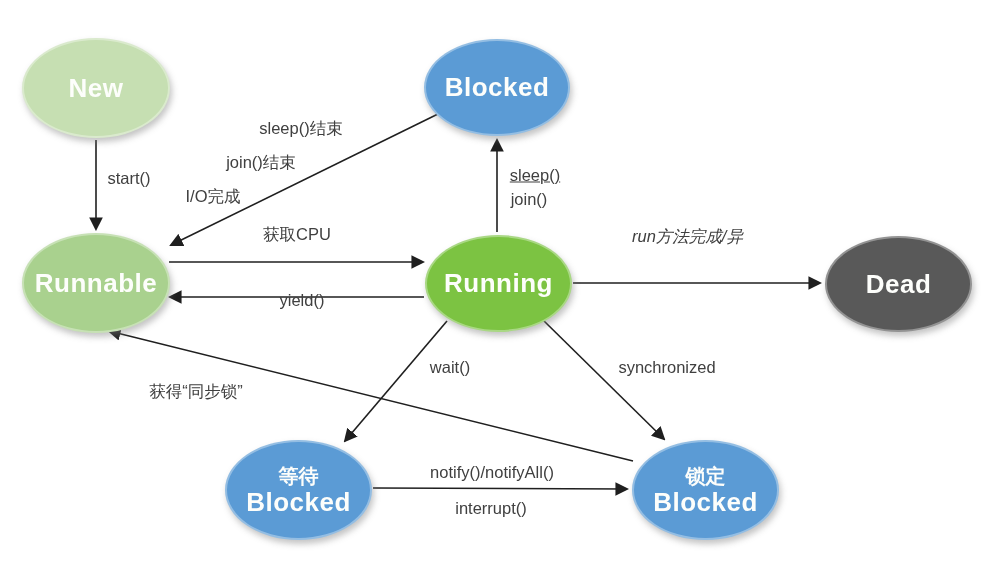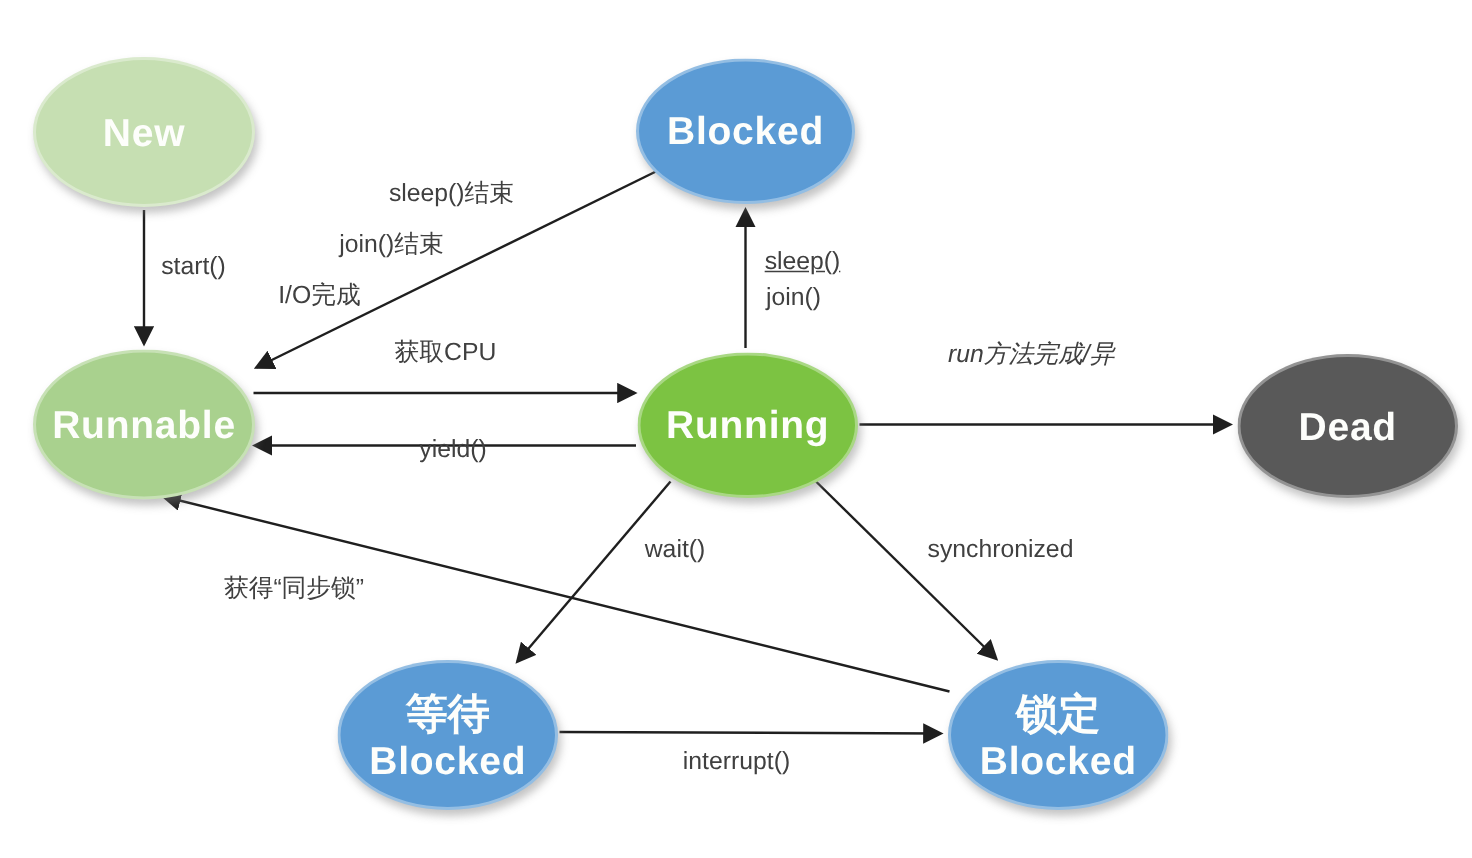--- a/index.html
+++ b/index.html
@@ -10,21 +10,21 @@
   .edges{position:absolute;left:0;top:0;width:981px;height:572px;}
   .node{
     position:absolute;border-radius:50%;
     display:flex;flex-direction:column;align-items:center;justify-content:center;
     color:#fdfefb;text-align:center;
     border:2px solid rgba(255,255,255,.35);
     box-shadow:2px 4px 6px rgba(125,125,125,.45);
     box-sizing:border-box;
   }
   .node .en{font-size:26px;font-weight:600;letter-spacing:.5px;line-height:1.1;}
-  .node .zh{font-size:28px;font-weight:600;line-height:1.2;}
+  .node .zh{font-size:20px;font-weight:600;line-height:1.2;}
   .node-new      {left:22px;  top:38px;  width:148px;height:100px;}
   .node-blocked  {left:424px; top:39px;  width:146px;height:97px;}
   .node-runnable {left:22px;  top:233px; width:148px;height:100px;}
   .node-running  {left:425px; top:235px; width:147px;height:97px;}
   .node-dead     {left:825px; top:236px; width:147px;height:96px;}
   .node-waitblk  {left:225px; top:440px; width:147px;height:100px;}
   .node-lockblk  {left:632px; top:440px; width:147px;height:100px;}
   .lbl{
     position:absolute;color:#404040;font-size:16.5px;font-weight:500;
     white-space:nowrap;transform:translate(-50%,-50%);
@@ -107,15 +107,16 @@
   <div class="lbl l-sleep">sleep()</div>
   <div class="lbl l-join">join()</div>
   <div class="lbl l-getcpu">获取CPU</div>
   <div class="lbl l-yield">yield()</div>
   <div class="lbl l-rundone lbl-multiline">
     <div>run方法完成/异</div>
   </div>
   <div class="lbl l-wait">wait()</div>
   <div class="lbl l-sync">synchronized</div>
   <div class="lbl l-getlock">获得“同步锁”</div>
+  <div class="lbl l-notify">notify()/notifyAll()</div>
   <div class="lbl l-interrupt">interrupt()</div>
 
 </div>
 
 </body></html>

